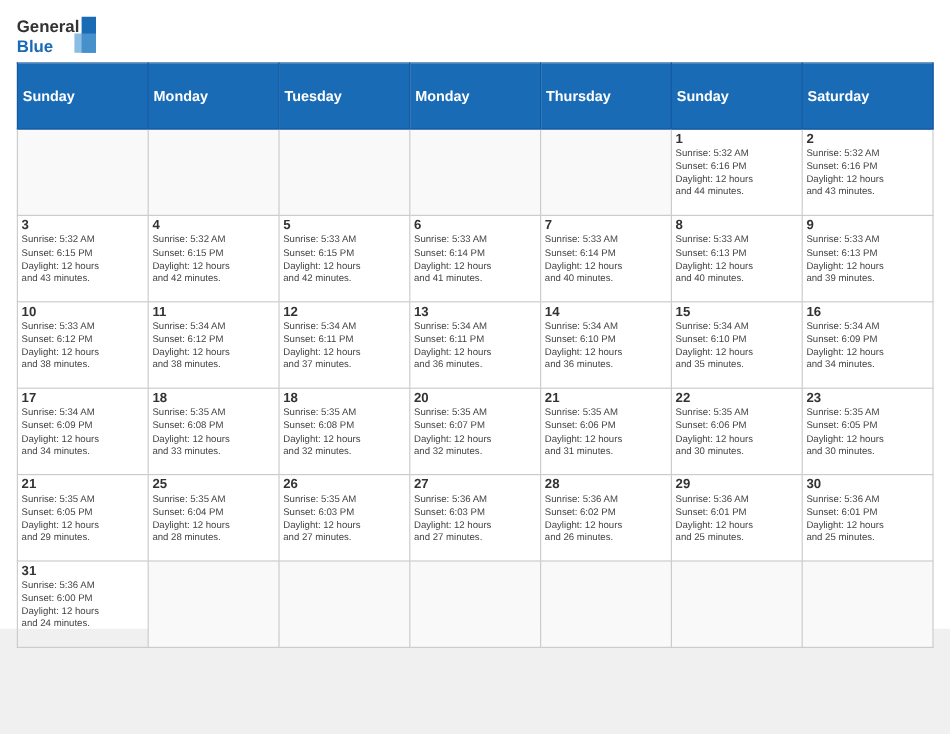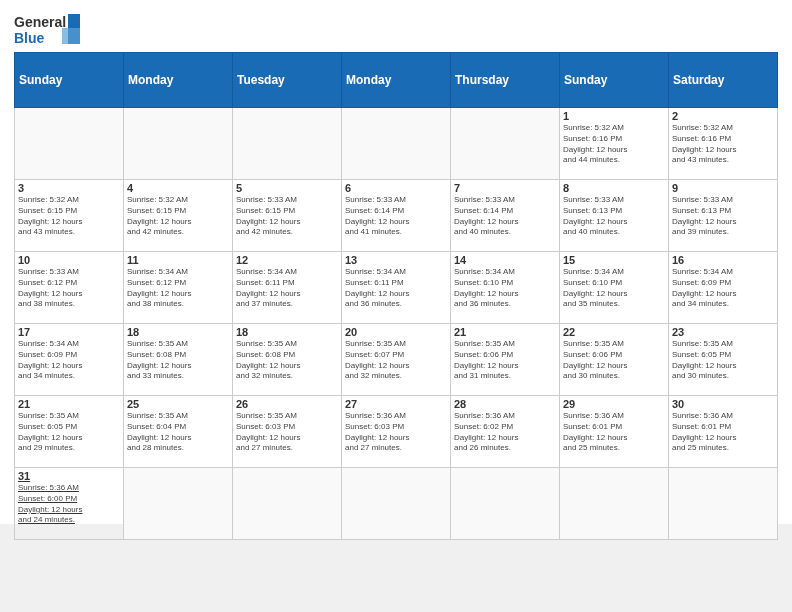--- a/index.html
+++ b/index.html
@@ -72,21 +72,20 @@
     .cell-info {
       font-size: 8px;
       color: #444;
       line-height: 1.35;
     }
     .empty-cell {
       background: #f9f9f9;
     }
     .last-row td {
       height: 60px;
-      text-decoration: underline;
     }
   </style>
 </head>
 <body>
 
 <div class="page">
   <div class="header">
     <div class="logo">
         <svg width="70" height="38" viewBox="0 0 70 38">
           <polygon points="54,4 66,4 66,34 54,34" fill="#1a6bb5"></polygon>

